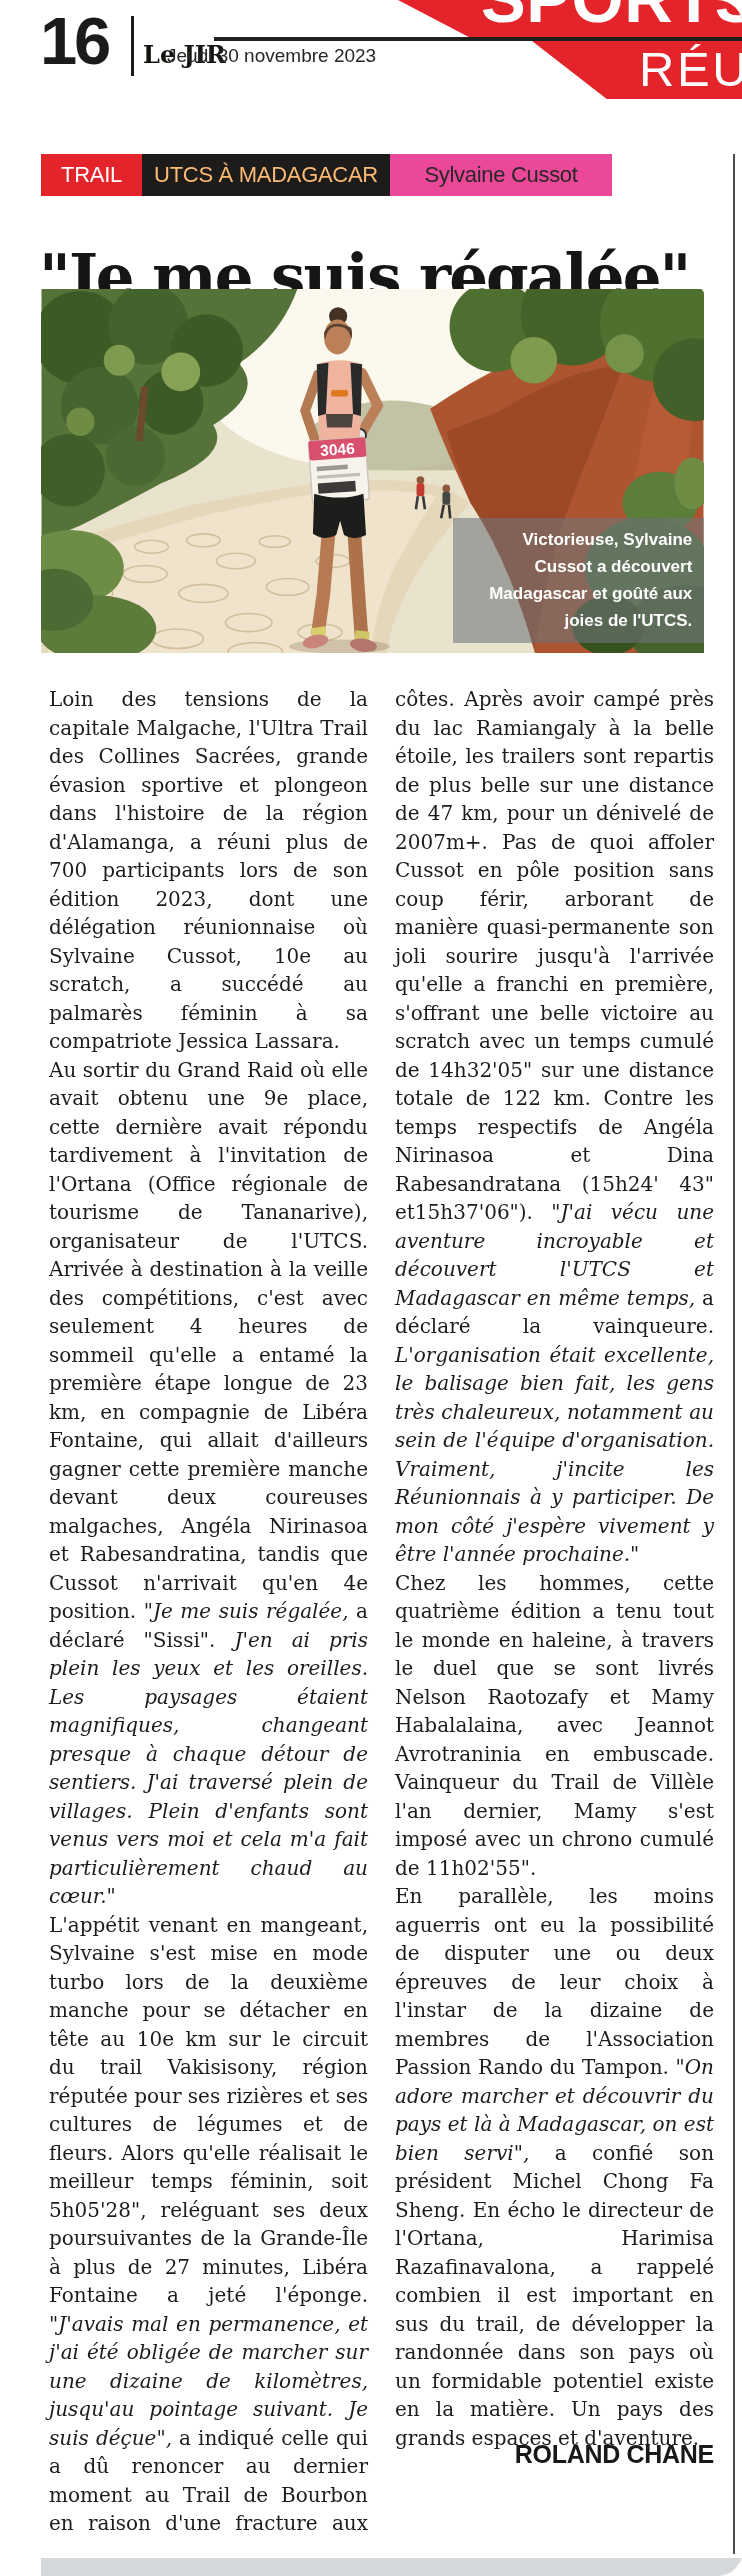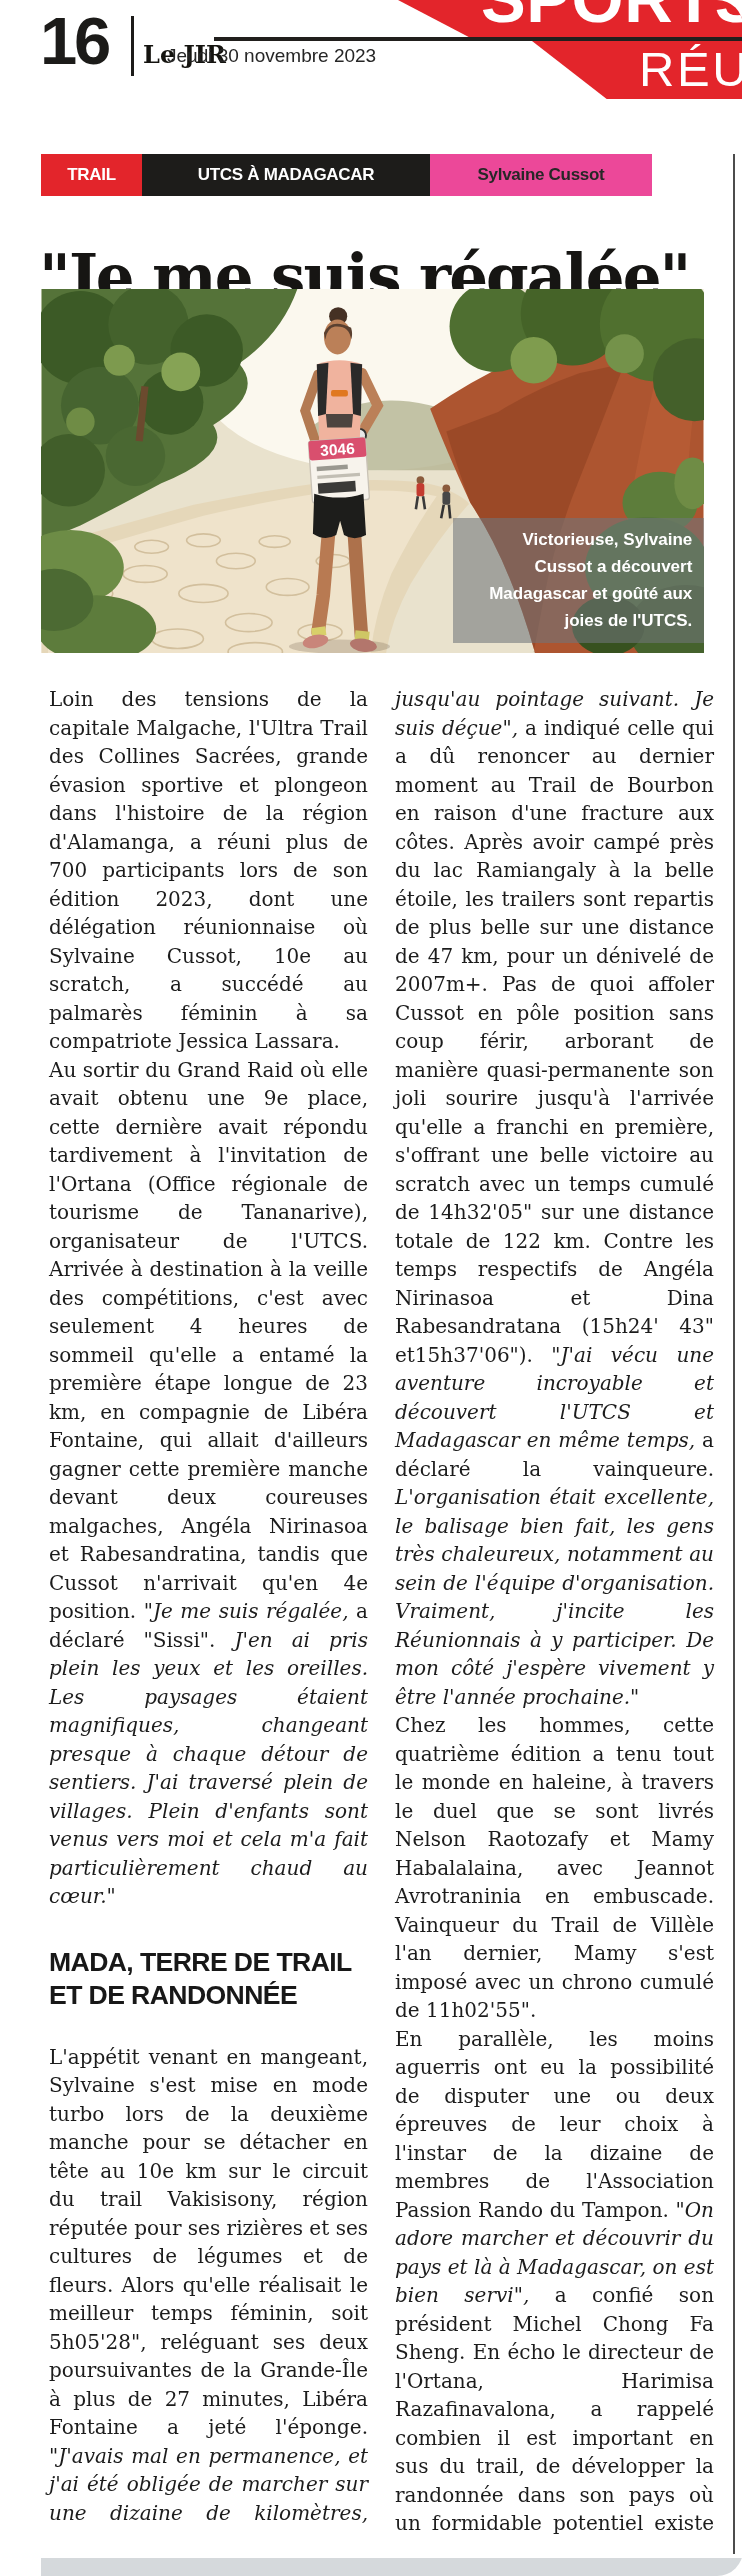--- a/index.html
+++ b/index.html
@@ -40,24 +40,24 @@
   .banner-bottom-text {
     position:absolute; left:639px; top:43px; color:#ffffff;
     font-family:"Liberation Sans", sans-serif; font-weight:normal;
     font-size:49px; line-height:53px; letter-spacing:2.6px; white-space:nowrap;
   }
 
   
   .kicker { position:absolute; left:41px; top:154px; height:42px; display:flex; }
   .kicker-box {
     height:42px; display:flex; align-items:center; justify-content:center;
-    font-family:"Liberation Sans", sans-serif; font-weight:bold; font-size:17px; letter-spacing:-0.3px;
+    font-family:"Liberation Sans", sans-serif; font-weight:normal; font-size:22px; letter-spacing:-0.3px;
   }
   .kicker-red   { width:101px; background:#e3252b; color:#ffffff; }
-  .kicker-black { width:288px; background:#1d1c1a; color:#ffffff;text-align:right; }
+  .kicker-black { width:248px; background:#1d1c1a; color:#fdba74;text-align:right; }
   .kicker-gray  { width:222px; background:#ec4899; color:#272727; }
 
   
   .headline {
     position:absolute; left:39px; top:202px; width:668px;
     font-family:"DejaVu Serif", serif; font-weight:bold;
     font-size:61px; line-height:67px; letter-spacing:-1.9px; color:#161513; white-space:nowrap;
   }
 
   
@@ -234,22 +234,20 @@
     <div class="photo-caption">Victorieuse, Sylvaine
 Cussot a découvert
 Madagascar et goûté aux
 joies de l'UTCS.</div>
   </div>
 
   <div class="columns">
 
   <p class="body-p"><span>Loin des tensions de la capitale Malgache, l'Ultra Trail des Collines Sacrées, grande évasion sportive et plongeon dans l'histoire de la région d'Alamanga, a réuni plus de 700 participants lors de son édition 2023, dont une délégation réunionnaise où Sylvaine Cussot, 10e au scratch, a succédé au palmarès féminin à sa compatriote Jessica Lassara.</span></p>
       <p class="body-p"><span>Au sortir du Grand Raid où elle avait obtenu une 9e place, cette dernière avait répondu tardivement à l'invitation de l'Ortana (Office régionale de tourisme de Tananarive), organisateur de l'UTCS. Arrivée à destination à la veille des compétitions, c'est avec seulement 4 heures de sommeil qu'elle a entamé la première étape longue de 23 km, en compagnie de Libéra Fontaine, qui allait d'ailleurs gagner cette première manche devant deux coureuses malgaches, Angéla Nirinasoa et Rabesandratina, tandis que Cussot n'arrivait qu'en 4e position. </span><span class="ital">"Je me suis régalée, </span><span>a déclaré "Sissi". </span><span class="ital">J'en ai pris plein les yeux et les oreilles. Les paysages étaient magnifiques, changeant presque à chaque détour de sentiers. J'ai traversé plein de villages. Plein d'enfants sont venus vers moi et cela m'a fait particulièrement chaud au cœur."</span></p>
-      <h3 class="subhead"><span>MADA, TERRE DE TRAIL
-ET DE RANDONNÉE</span></h3>
       <p class="body-p"><span>L'appétit venant en mangeant, Sylvaine s'est mise en mode turbo lors de la deuxième manche pour se détacher en tête au 10e km sur le circuit du trail Vakisisony, région réputée pour ses rizières et ses cultures de légumes et de fleurs. Alors qu'elle réalisait le meilleur temps féminin, soit 5h05'28", reléguant ses deux poursuivantes de la Grande-Île à plus de 27 minutes, Libéra Fontaine a jeté l'éponge. </span><span class="ital">"J'avais mal en permanence, et j'ai été obligée de marcher sur une dizaine de kilomètres, jusqu'au pointage suivant. Je suis déçue", </span><span>a indiqué celle qui a dû renoncer au dernier moment au Trail de Bourbon en raison d'une fracture aux côtes. Après avoir campé près du lac Ramiangaly à la belle étoile, les trailers sont repartis de plus belle sur une distance de 47 km, pour un dénivelé de 2007m+. Pas de quoi affoler Cussot en pôle position sans coup férir, arborant de manière quasi-permanente son joli sourire jusqu'à l'arrivée qu'elle a franchi en première, s'offrant une belle victoire au scratch avec un temps cumulé de 14h32'05" sur une distance totale de 122 km. Contre les temps respectifs de Angéla Nirinasoa et Dina Rabesandratana (15h24' 43" et15h37'06"). </span><span class="ital">"J'ai vécu une aventure incroyable et découvert l'UTCS et Madagascar en même temps, </span><span>a déclaré la vainqueure. </span><span class="ital">L'organisation était excellente, le balisage bien fait, les gens très chaleureux, notamment au sein de l'équipe d'organisation. Vraiment, j'incite les Réunionnais à y participer. De mon côté j'espère vivement y être l'année prochaine."</span></p>
       <p class="body-p"><span>Chez les hommes, cette quatrième édition a tenu tout le monde en haleine, à travers le duel que se sont livrés Nelson Raotozafy et Mamy Habalalaina, avec Jeannot Avrotraninia en embuscade. Vainqueur du Trail de Villèle l'an dernier, Mamy s'est imposé avec un chrono cumulé de 11h02'55".</span></p>
       <p class="body-p"><span>En parallèle, les moins aguerris ont eu la possibilité de disputer une ou deux épreuves de leur choix à l'instar de la dizaine de membres de l'Association Passion Rando du Tampon. </span><span class="ital">"On adore marcher et découvrir du pays et là à Madagascar, on est bien servi", </span><span>a confié son président Michel Chong Fa Sheng. En écho le directeur de l'Ortana, Harimisa Razafinavalona, a rappelé combien il est important en sus du trail, de développer la randonnée dans son pays où un formidable potentiel existe en la matière. Un pays des grands espaces et d'aventure.</span></p>
       <div class="byline-block">
         <div class="byline">ROLAND CHANE</div>
       </div>
     </div>
 
   <div class="page-edge-rule"></div>
   <div class="bottom-strip"></div>

